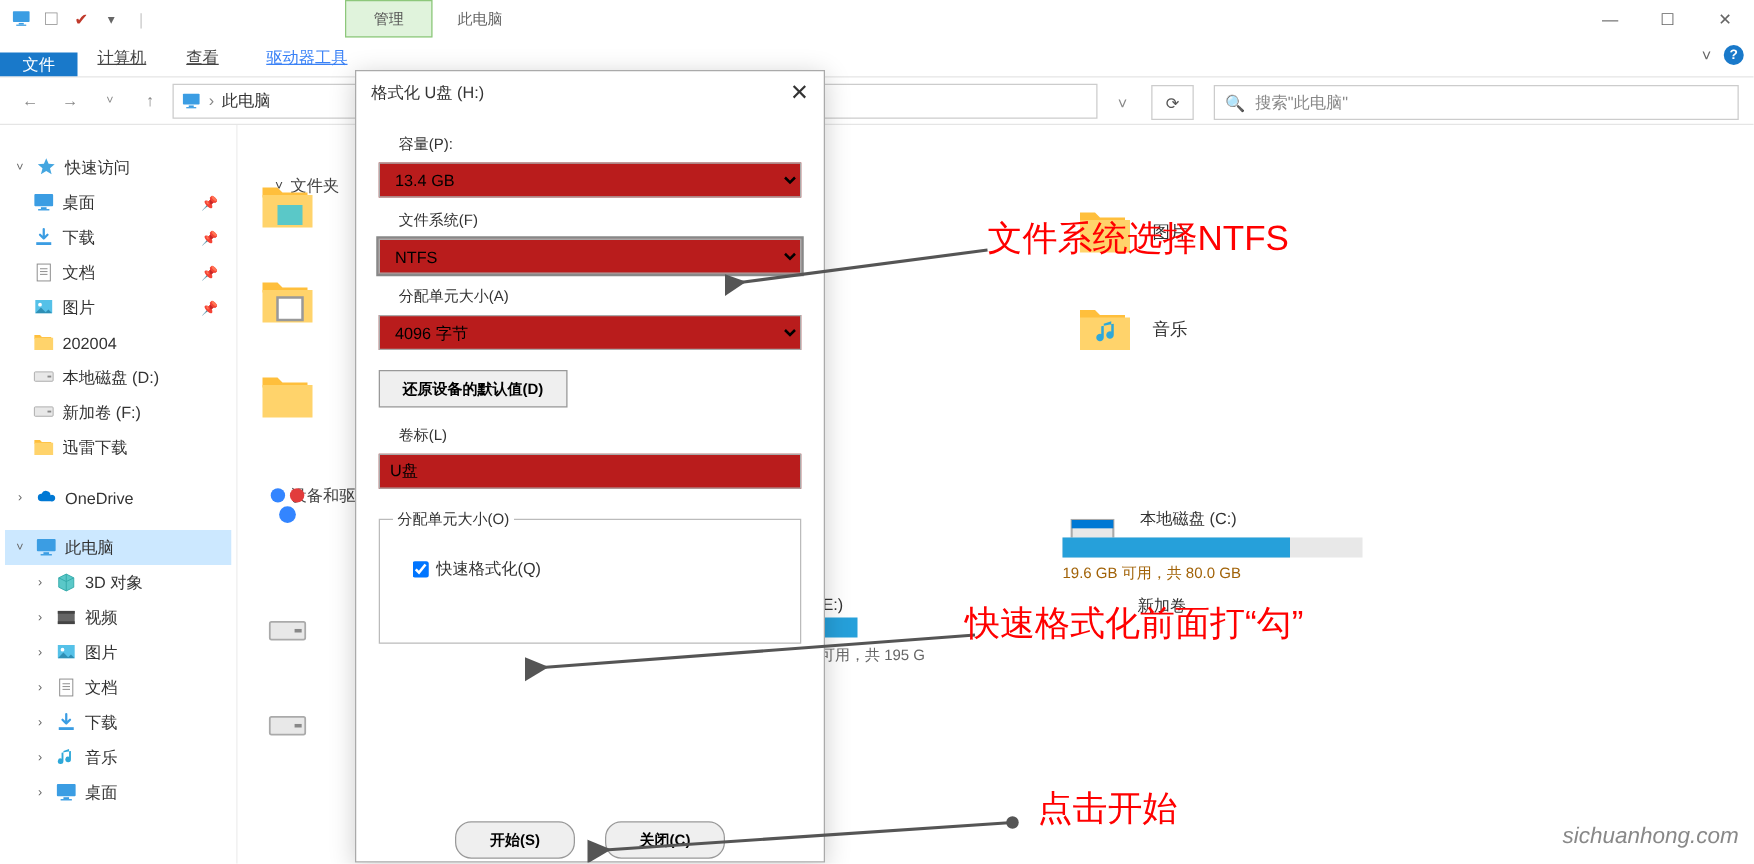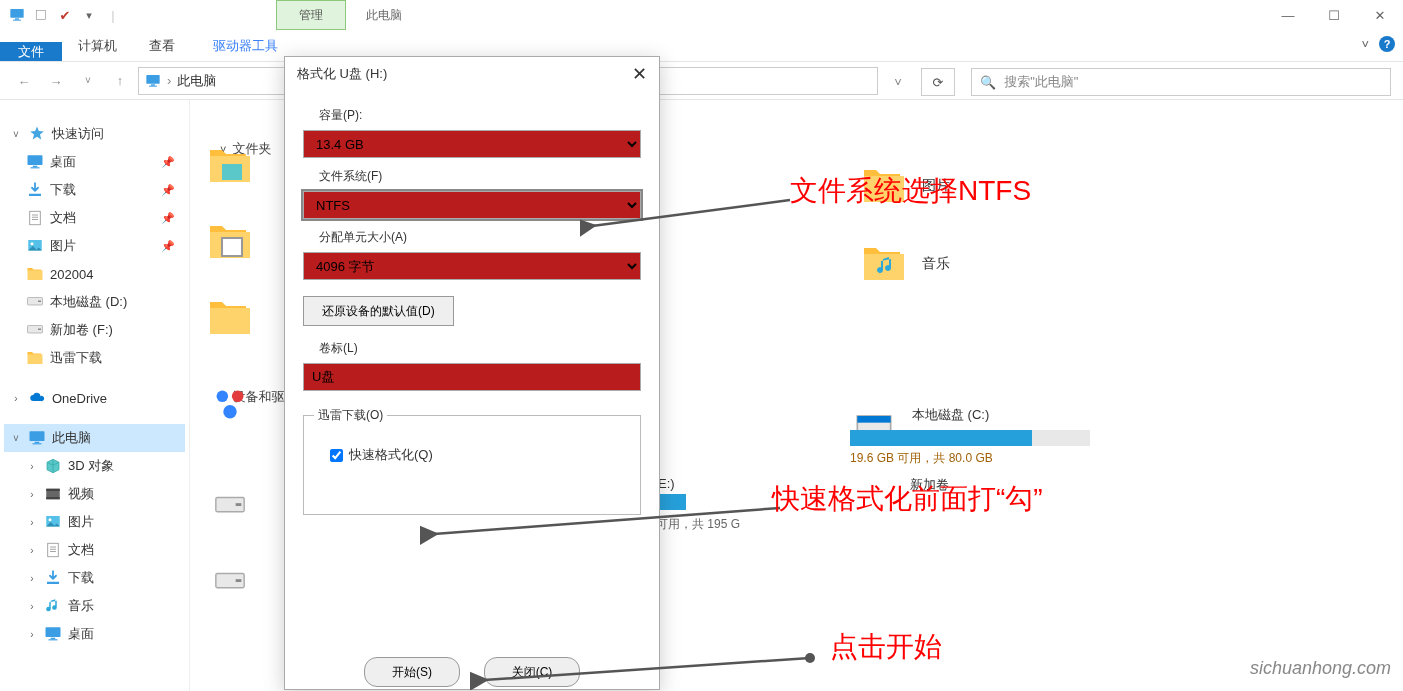--- a/index.html
+++ b/index.html
@@ -10,21 +10,21 @@
 .titlebar .qat { display:flex; align-items:center; gap:2px; padding-left:6px; }
 .qat-btn { width:22px; height:22px; display:flex; align-items:center; justify-content:center; }
 .tb-tab { height:30px; padding:0 22px; display:flex; align-items:center; background:#e0f3dc; border:1px solid #8dc77b; margin-left:152px; font-size:12px; color:#555; }
 .tb-title { margin-left:20px; font-size:12px; color:#666; }
 .win-ctrl { position:absolute; right:0; top:0; display:flex; }
 .win-ctrl div { width:46px; height:30px; display:flex; align-items:center; justify-content:center; color:#666; }
 
 
 .ribbon { height:32px; display:flex; align-items:stretch; border-bottom:1px solid #e5e5e5; background:#fff; }
 .ribbon .file { background:#1979ca; color:#fff; padding:0 18px; display:flex; align-items:center;margin-top:12px; }
-.ribbon .tab { padding:0 16px; display:flex; align-items:center; color:#444; }
+.ribbon .tab { padding:0 16px; display:flex; align-items:center; color:#444;text-decoration:underline; }
 .ribbon .tab.special { color:#3b82f6; }
 .ribbon-right { position:absolute; right:8px; top:36px; display:flex; align-items:center; gap:10px; color:#666; }
 .help-icon { width:16px; height:16px; border-radius:50%; background:#1979ca; color:#fff; display:flex; align-items:center; justify-content:center; font-size:11px; font-weight:bold; }
 
 
 .navbar { height:38px; display:flex; align-items:center; padding:4px 10px; gap:4px; border-bottom:1px solid #e5e5e5; }
 .nav-btn { width:28px; height:28px; display:flex; align-items:center; justify-content:center; color:#888; }
 .addr { flex:0 0 740px; height:28px; border:1px solid #ccc; display:flex; align-items:center; padding:0 6px; gap:6px; position:relative; }
 .search { position:absolute; right:12px; top:68px; width:420px; height:28px; border:1px solid #ccc; display:flex; align-items:center; padding:0 8px; color:#888; gap:8px;}
 .refresh-standalone{ position:absolute; right:448px; top:68px; width:34px; height:28px; border:1px solid #ccc; display:flex; align-items:center; justify-content:center; color:#555;}
@@ -56,21 +56,21 @@
 .drive-block .info{ font-size:12px; color:#a16207; margin-top:4px; }
 
 
 .modal { position:absolute; left:284px; top:56px; width:376px; height:634px; background:#fff; border:1px solid #aaa; box-shadow:0 4px 20px rgba(0,0,0,.2); }
 .modal .m-title{ height:34px; display:flex; align-items:center; justify-content:space-between; padding:0 12px; font-size:13px; }
 .modal .m-title .x{ font-size:18px; color:#333;}
 .modal .body{ padding:6px 18px; }
 .modal label{ display:block; font-size:12px; color:#333; margin:10px 16px 6px; }
 .modal select, .modal input[type=text]{ width:100%; height:28px; border:1px solid #aaa; background:#b91c1c; padding:0 8px; font-size:13px; }
 .modal select.hi{ outline:2px solid #888;}
-.modal .btn{ height:30px; padding:0 18px; border:1px solid #999; background:#efefef; font-size:12px;}
+.modal .btn{ height:30px; padding:0 18px; border:1px solid #999; background:#efefef; font-size:12px;font-weight:bold;}
 .modal .restore{ margin:16px 0 4px; }
 .modal fieldset{ border:1px solid #bbb; padding:12px 10px 44px; margin-top:16px;}
 .modal fieldset legend{ font-size:12px; padding:0 4px;}
 .modal .chk{ display:flex; align-items:center; gap:6px; font-size:12px;}
 .modal .actions{ position:absolute; bottom:-8px; left:0; right:0; display:flex; gap:24px; justify-content:center; padding:10px;}
 .modal .actions .btn{ width:96px;border-radius:13px;}
 
 
 .ann{ position:absolute; color:#ff0000; font-size:28px; font-weight:400; white-space:nowrap; pointer-events:none;}
 .arrow-svg{ position:absolute; pointer-events:none; }
@@ -419,21 +419,21 @@
 
     <label>分配单元大小(A)</label>
     <select><option>4096 字节</option></select>
 
     <button class="btn restore">还原设备的默认值(D)</button>
 
     <label>卷标(L)</label>
     <input type="text" value="U盘" style="">
 
     <fieldset>
-      <legend>迅雷下载(O)</legend>
+      <legend>分配单元大小(O)</legend>
       <label class="chk">
         <input type="checkbox" checked="" style="">
         <span>快速格式化(Q)</span>
       </label>
     </fieldset>
 
     <div class="actions">
       <button class="btn">开始(S)</button>
       <button class="btn">关闭(C)</button>
     </div>

